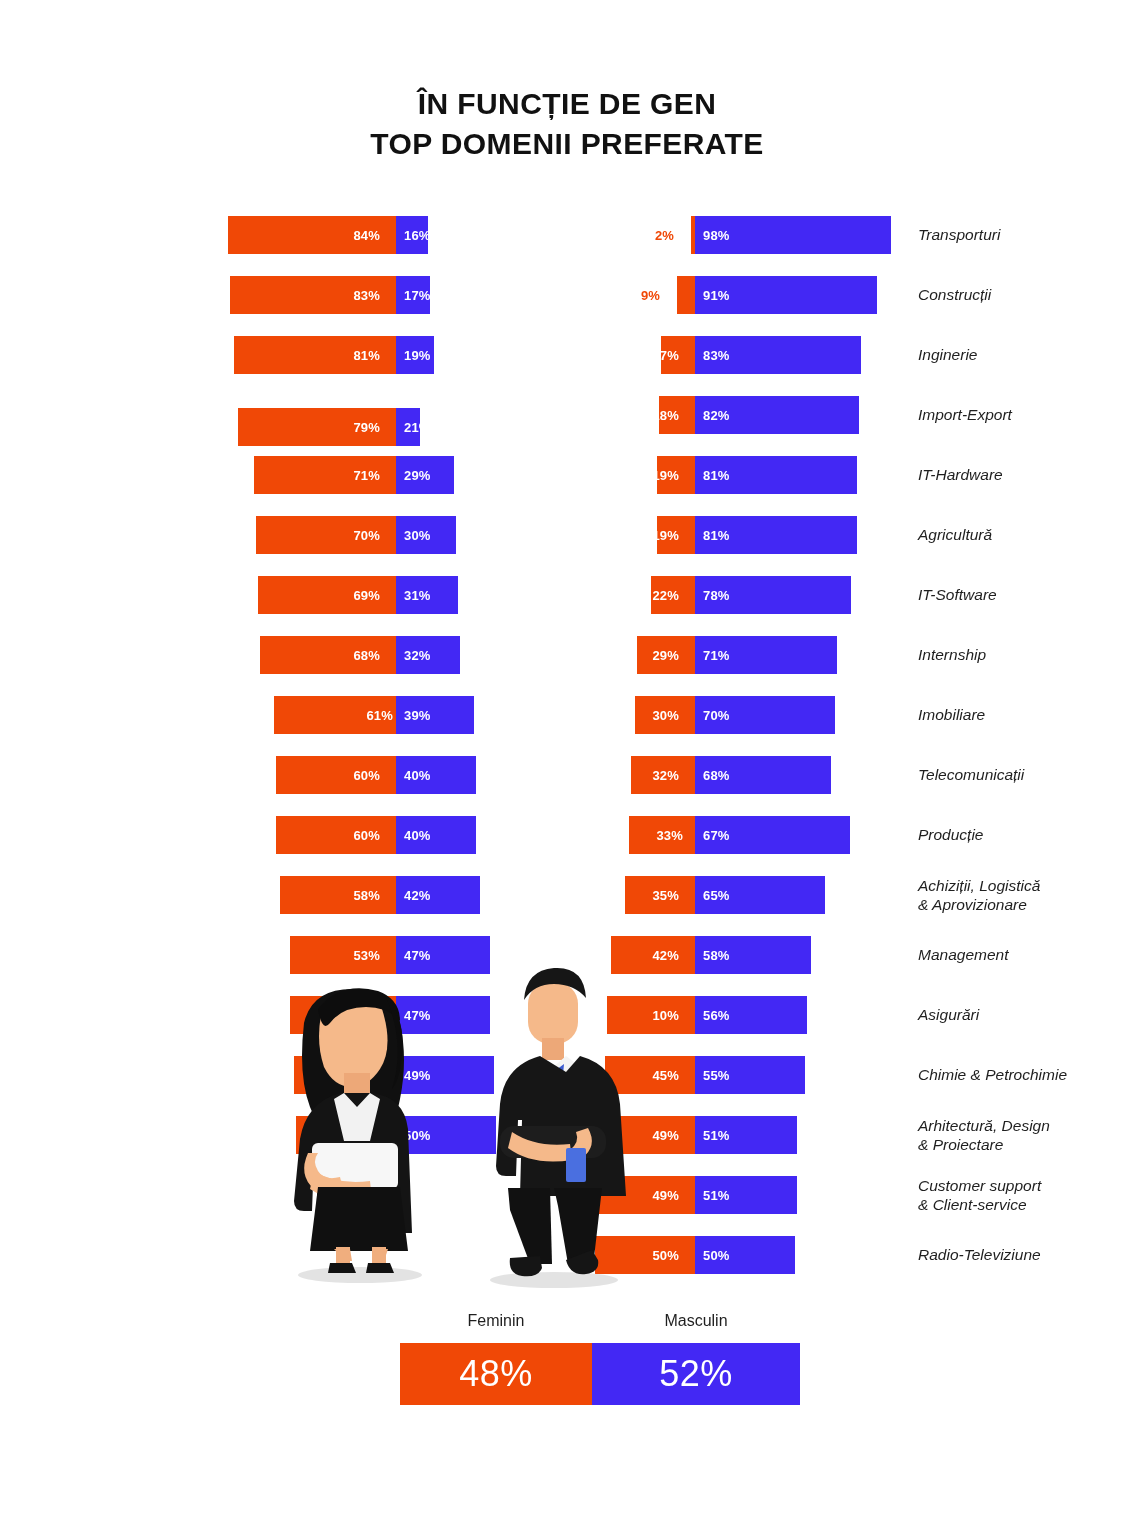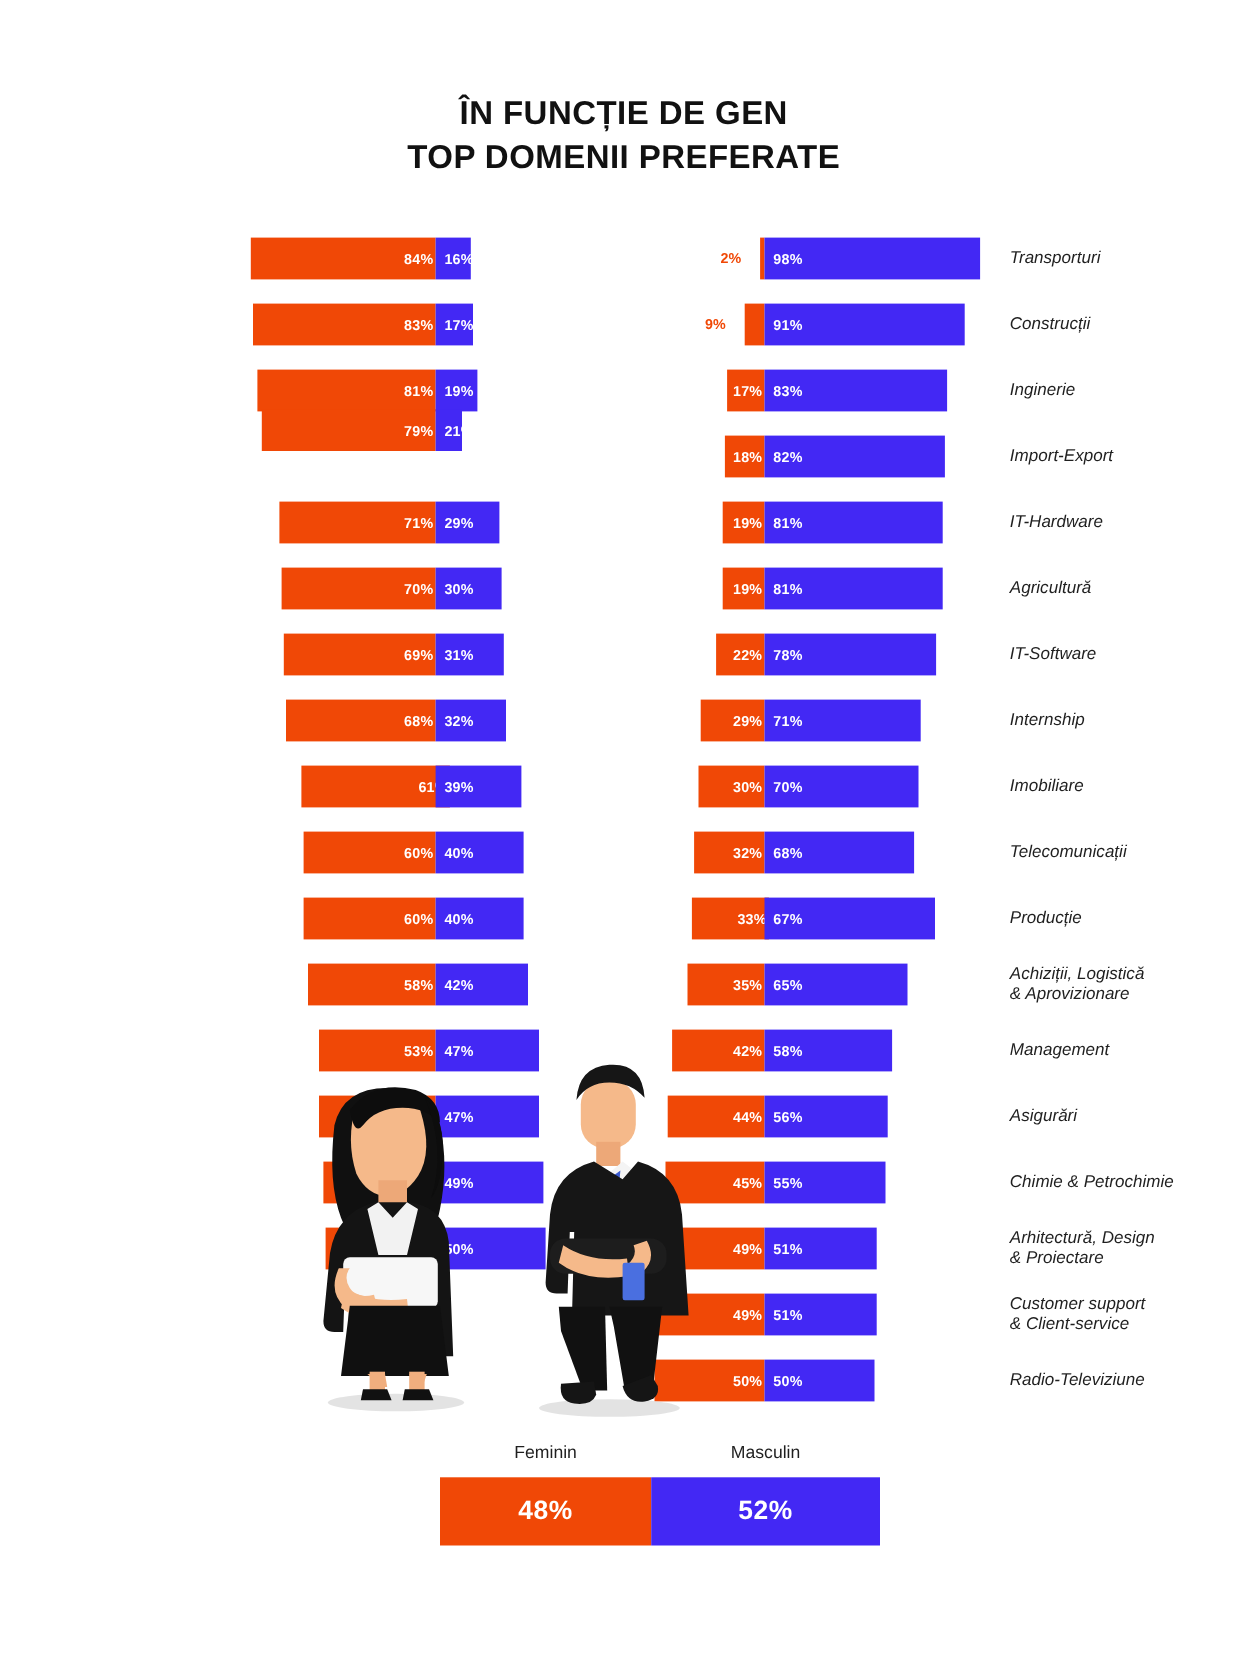--- a/index.html
+++ b/index.html
@@ -70,21 +70,21 @@
     position: absolute;
     top: 4px;
     height: 38px;
     display: flex;
     align-items: center;
     box-sizing: border-box;
   }
   .bar.orange {
     background: #f04806;
     justify-content: flex-end;
-    padding-right: 2px;
+    padding-right: 16px;
   }
   .bar.blue {
     background: #4328f4;
     justify-content: flex-start;
     padding-left: 8px;
   }
   .bar .pct {
     font-size: 13px;
     font-weight: bold;
     color: #ffffff;
@@ -129,22 +129,22 @@
     left: 400px;
     top: 1343px;
     width: 400px;
     height: 62px;
     display: flex;
   }
   .total-half {
     display: flex;
     align-items: center;
     justify-content: center;
-    font-size: 24px;
-    font-weight: bold;
+    font-size: 36px;
+    font-weight: normal;
     color: #ffffff;
     letter-spacing: 0.5px;
   }
   #total-f { background: #f04806; width: 192px; }
   #total-m { background: #4328f4; width: 208px; }
 </style>
 </head>
 <body>
 
 <div id="title">
@@ -170,21 +170,21 @@
       </div>
     </div>
     <div class="row left" style="top: 332px;">
       <div class="bar orange" style="left: 234px; width: 162px;">
         <span class="pct">81%</span>
       </div>
       <div class="bar blue" style="left: 396px; width: 38px;">
         <span class="pct">19%</span>
       </div>
     </div>
-    <div class="row left" style="top: 368px; text-align: center;">
+    <div class="row left" style="top: 404px; text-align: center;">
       <div class="bar orange" style="left: 238px; width: 158px;">
         <span class="pct">79%</span>
       </div>
       <div class="bar blue" style="left: 396px; width: 24px;">
         <span class="pct">21%</span>
       </div>
     </div>
     <div class="row left" style="top: 452px;">
       <div class="bar orange" style="left: 254px; width: 142px;">
         <span class="pct">71%</span>
@@ -393,21 +393,21 @@
       <div class="bar orange" style="left: 611px; width: 84px;">
         <span class="pct">42%</span>
       </div>
       <div class="bar blue" style="left: 695px; width: 116px;">
         <span class="pct">58%</span>
       </div>
     </div>
     <div class="row right" style="top: 992px;">
       <div class="cat-label" style="left: 918px;">Asigurări</div>
       <div class="bar orange" style="left: 607px; width: 88px;">
-        <span class="pct">44%</span>
+        <span class="pct">10%</span>
       </div>
       <div class="bar blue" style="left: 695px; width: 112px;">
         <span class="pct">56%</span>
       </div>
     </div>
     <div class="row right" style="top: 1052px;">
       <div class="cat-label" style="left: 918px;">Chimie &amp; Petrochimie</div>
       <div class="bar orange" style="left: 605px; width: 90px;">
         <span class="pct">45%</span>
       </div>

